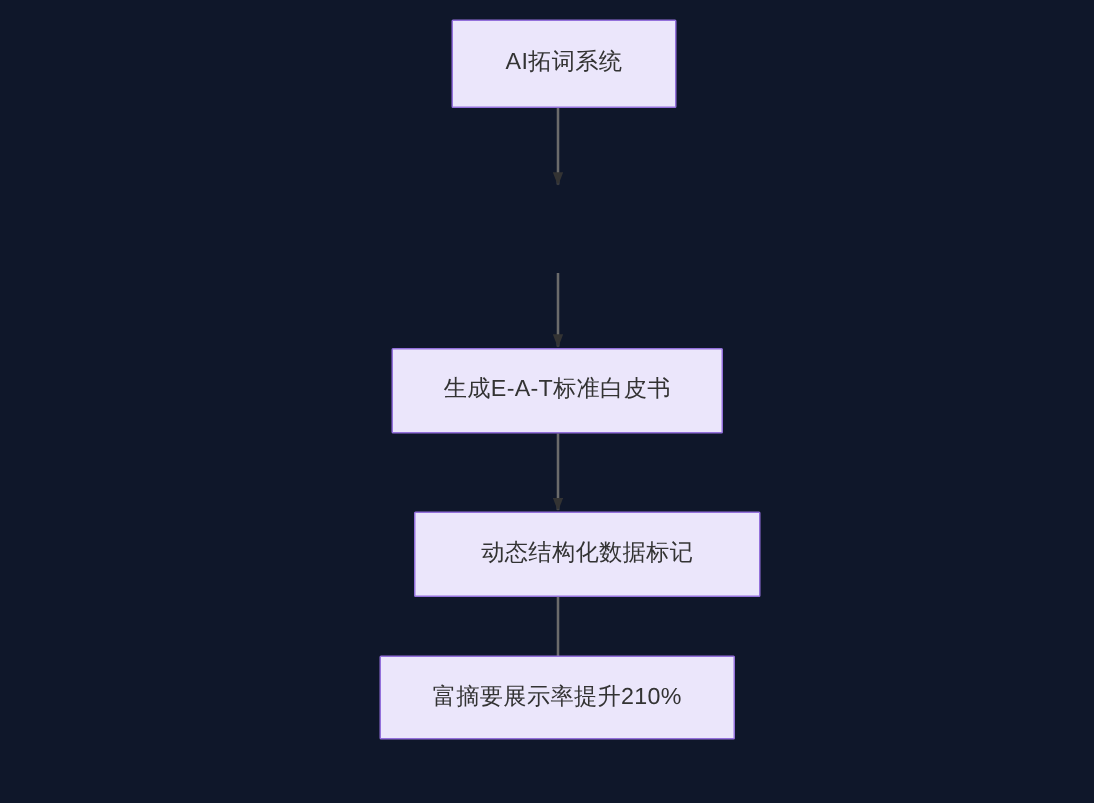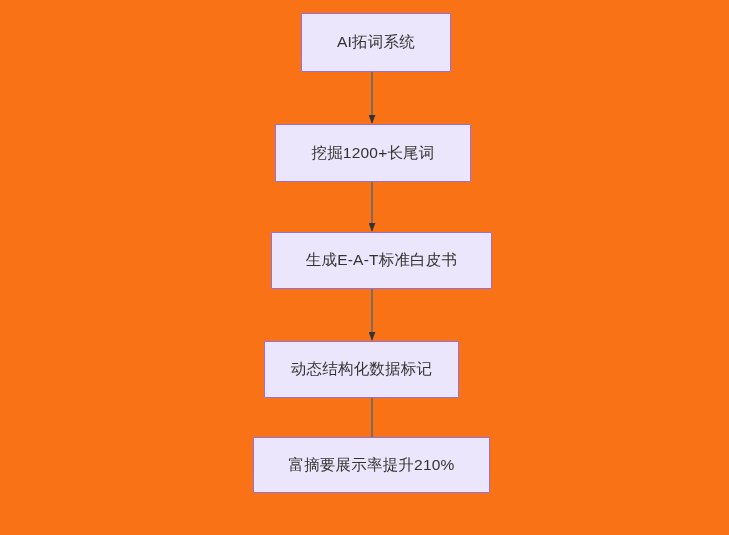--- a/index.html
+++ b/index.html
@@ -10,21 +10,21 @@
     width: 729px;
     height: 535px;
     background: #f8f8f8;
     font-family: "Liberation Sans", "DejaVu Sans", sans-serif;
     overflow: hidden;
   }
   #flowchart {
     position: relative;
     width: 729px;
     height: 535px;
-    background: #f97316;
+    background: #0f172a;
   }
   .edge-layer {
     position: absolute;
     left: 0;
     top: 0;
     width: 729px;
     height: 535px;
     pointer-events: none;
   }
   .node {
@@ -41,22 +41,22 @@
     color: #333333;
     font-size: 15.5px;
     line-height: 1.2;
     letter-spacing: 0.2px;
     white-space: nowrap;
     text-align: center;
   }
   
   #node-0 { left: 301px; top: 13px;  width: 150px; height: 59px; }
   #node-1 { left: 275px; top: 124px; width: 196px; height: 58px; }
-  #node-2 { left: 271px; top: 232px; width: 221px; height: 57px; }
-  #node-3 { left: 264px; top: 341px; width: 195px; height: 57px; }
+  #node-2 { left: 261px; top: 232px; width: 221px; height: 57px; }
+  #node-3 { left: 276px; top: 341px; width: 231px; height: 57px; }
   #node-4 { left: 253px; top: 437px; width: 237px; height: 56px; }
 </style>
 </head>
 <body>
 
 <div id="flowchart">
 
   <svg class="edge-layer" width="729" height="535" viewBox="0 0 729 535" xmlns="http://www.w3.org/2000/svg">
     <defs>
       <marker id="arrowhead" markerWidth="9" markerHeight="7" refX="8.2" refY="3.5" orient="auto" markerUnits="userSpaceOnUse">
@@ -70,23 +70,20 @@
 
     <line x1="372" y1="289" x2="372" y2="340" stroke="#6b6b6b" stroke-width="1.7" marker-end="url(#arrowhead)"></line>
 
     <line x1="372" y1="398" x2="372" y2="449" stroke="#6b6b6b" stroke-width="1.7" marker-end="url(#arrowhead)"></line>
   </svg>
 
   <div class="node" id="node-0">
     <span class="node-label">AI拓词系统</span>
   </div>
 
-  <div class="node" id="node-1">
-    <span class="node-label">挖掘1200+长尾词</span>
-  </div>
 
   <div class="node" id="node-2">
     <span class="node-label">生成E-A-T标准白皮书</span>
   </div>
 
   <div class="node" id="node-3">
     <span class="node-label">动态结构化数据标记</span>
   </div>
 
   <div class="node" id="node-4">

